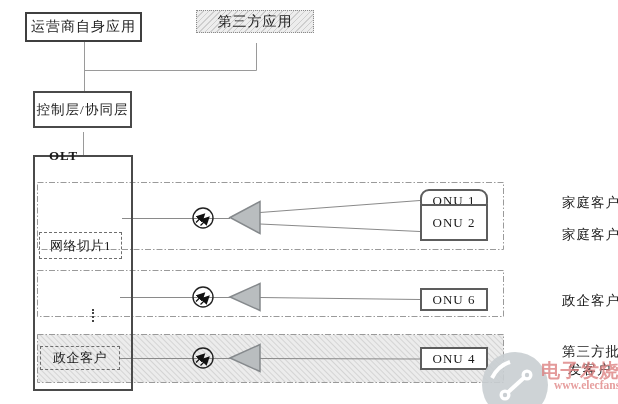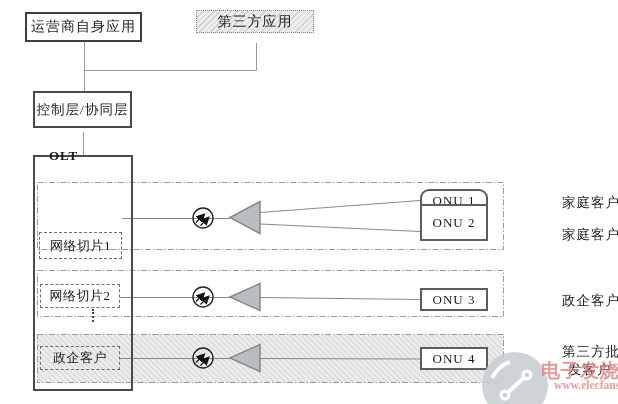--- a/index.html
+++ b/index.html
@@ -140,36 +140,33 @@
     <span>控制层/</span>
     <span>协同层</span>
   </div>
 
   <div class="box olt-box"></div>
   <div class="abs olt-label">OLT</div>
 
   <div class="slice slice1">
     <span>网络切片1</span>
   </div>
-  <div class="slice slice2">
-    <span>网络切片2</span>
-  </div>
   <div class="slice slice3">
     <span>政企客户</span>
   </div>
   <div class="ellipsis"></div>
 
   <div class="onu onu1">
     <span>ONU 1</span>
   </div>
   <div class="onu onu2">
     <span>ONU 2</span>
   </div>
   <div class="onu onu3">
-    <span>ONU 3</span>
+    <span>ONU 6</span>
   </div>
   <div class="onu onu4">
     <span>ONU 4</span>
   </div>
 
   <div class="cust cust1">家庭客户</div>
   <div class="cust cust2">家庭客户</div>
   <div class="cust cust3">政企客户</div>
   <div class="cust cust4a">第三方批</div>
   <div class="cust cust4b">发客户</div>

